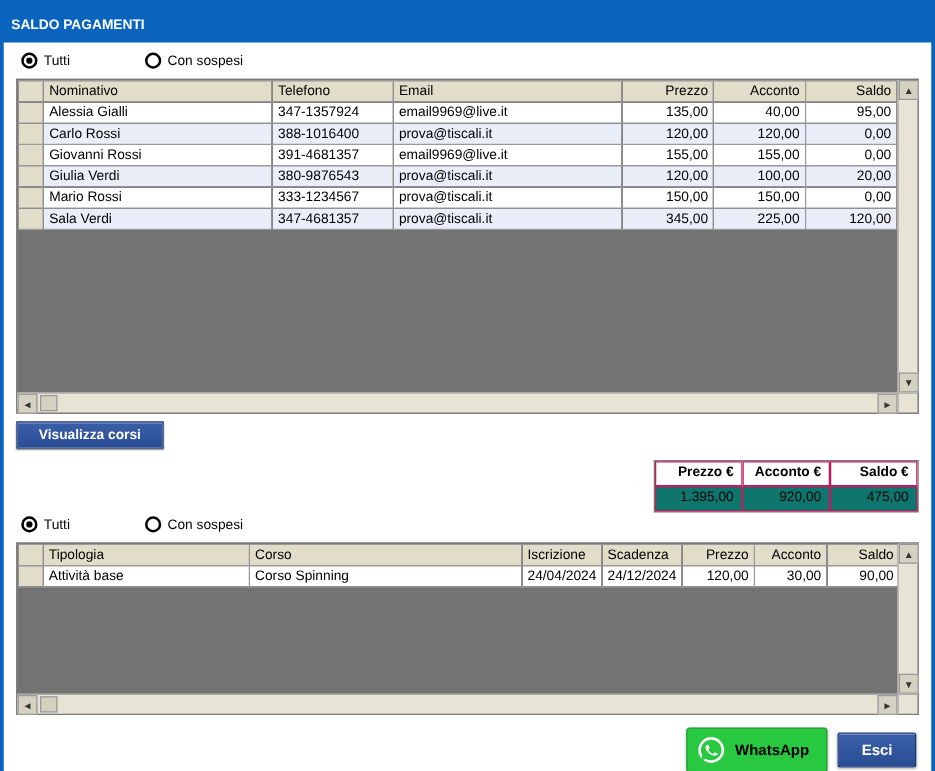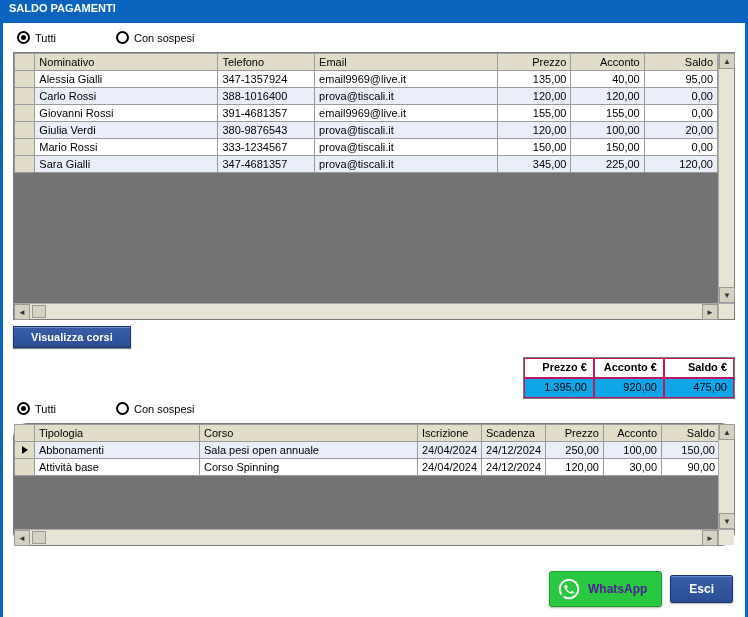--- a/index.html
+++ b/index.html
@@ -12,25 +12,25 @@
     height: 617px;
     overflow: hidden;
   }
   .window {
     width: 748px;
     height: 617px;
     background: #0a63bd;
     padding: 0 3px 3px 3px;
   }
   .titlebar {
-    height: 23px;
+    height: 34px;
     color: #fff;
     font-weight: bold;
     font-size: 11px;
-    padding: 2px 6px;
+    padding: 14px 6px;
     background: #0a63bd;
   }
   .client {
     background: #fff;
     height: 596px;
     padding: 8px 10px;
     position: relative;
   }
   .radio-row {
     display: flex;
@@ -60,21 +60,21 @@
     background: #000;
     border-radius: 50%;
   }
   
   .grid-wrap {
     border: 1px solid #7a7a7a;
     background: #737373;
     position: relative;
   }
   .grid1 { height: 268px; }
-  .grid2 { height: 123px; border-radius: 14px; }
+  .grid2 { height: 138px; }
   .grid-scroll-v {
     position: absolute;
     right: 0; top: 0; bottom: 16px;
     width: 16px;
     background: #e8e4d5;
     border-left: 1px solid #aaa;
     display: flex;
     flex-direction: column;
     justify-content: space-between;
   }
@@ -176,35 +176,35 @@
   .totals .hdr, .totals .val {
     border:1px solid #be185d;
     padding:2px 6px;
     width:70px;
     text-align:right;
     font-weight:bold;
     height:20px;
     background:#fff;
   }
   .totals .hdr { background:#fff; }
-  .totals .val { font-weight:normal; background:#0ea5e9; }
+  .totals .val { font-weight:normal; background:#0f766e; }
 
   .section2 { margin-top: 54px; }
 
   .bottom-buttons {
     position:absolute;
     right:12px;
     bottom:12px;
     display:flex;
     gap:8px;
     align-items:center;
   }
   .btn-whatsapp {
     background:#28c840;
-    color:#4c1d95;
+    color:#000000;
     border:1px solid #1a9b2e;
     border-radius:3px;
     padding:6px 14px 6px 8px;
     display:flex;
     align-items:center;
     gap:8px;
     cursor:pointer;
     font-weight:bold;
     font-size:12px;
     box-shadow: 0 1px 2px rgba(0,0,0,0.3);
@@ -308,21 +308,21 @@
                 <td class="rowhdr"></td>
                 <td>Mario Rossi</td>
                 <td>333-1234567</td>
                 <td>prova@tiscali.it</td>
                 <td class="num">150,00</td>
                 <td class="num">150,00</td>
                 <td class="num">0,00</td>
               </tr>
               <tr class="alt">
                 <td class="rowhdr"></td>
-                <td>Sara Gialli</td>
+                <td>Sala Verdi</td>
                 <td>347-4681357</td>
                 <td>prova@tiscali.it</td>
                 <td class="num">345,00</td>
                 <td class="num">225,00</td>
                 <td class="num">120,00</td>
               </tr>
             </tbody>
         </table>
       </div>
       <div class="grid-scroll-v">
@@ -392,30 +392,20 @@
               <th>Tipologia</th>
               <th>Corso</th>
               <th>Iscrizione</th>
               <th>Scadenza</th>
               <th class="num">Prezzo</th>
               <th class="num">Acconto</th>
               <th class="num">Saldo</th>
             </tr>
           </thead>
           <tbody id="grid2-body">
-              <tr class="alt">
-                <td class="rowhdr"><span class="marker"></span></td>
-                <td>Abbonamenti</td>
-                <td>Sala pesi open annuale</td>
-                <td>24/04/2024</td>
-                <td>24/12/2024</td>
-                <td class="num">250,00</td>
-                <td class="num">100,00</td>
-                <td class="num">150,00</td>
-              </tr>
               <tr class="norm">
                 <td class="rowhdr"></td>
                 <td>Attività base</td>
                 <td>Corso Spinning</td>
                 <td>24/04/2024</td>
                 <td>24/12/2024</td>
                 <td class="num">120,00</td>
                 <td class="num">30,00</td>
                 <td class="num">90,00</td>
               </tr>

